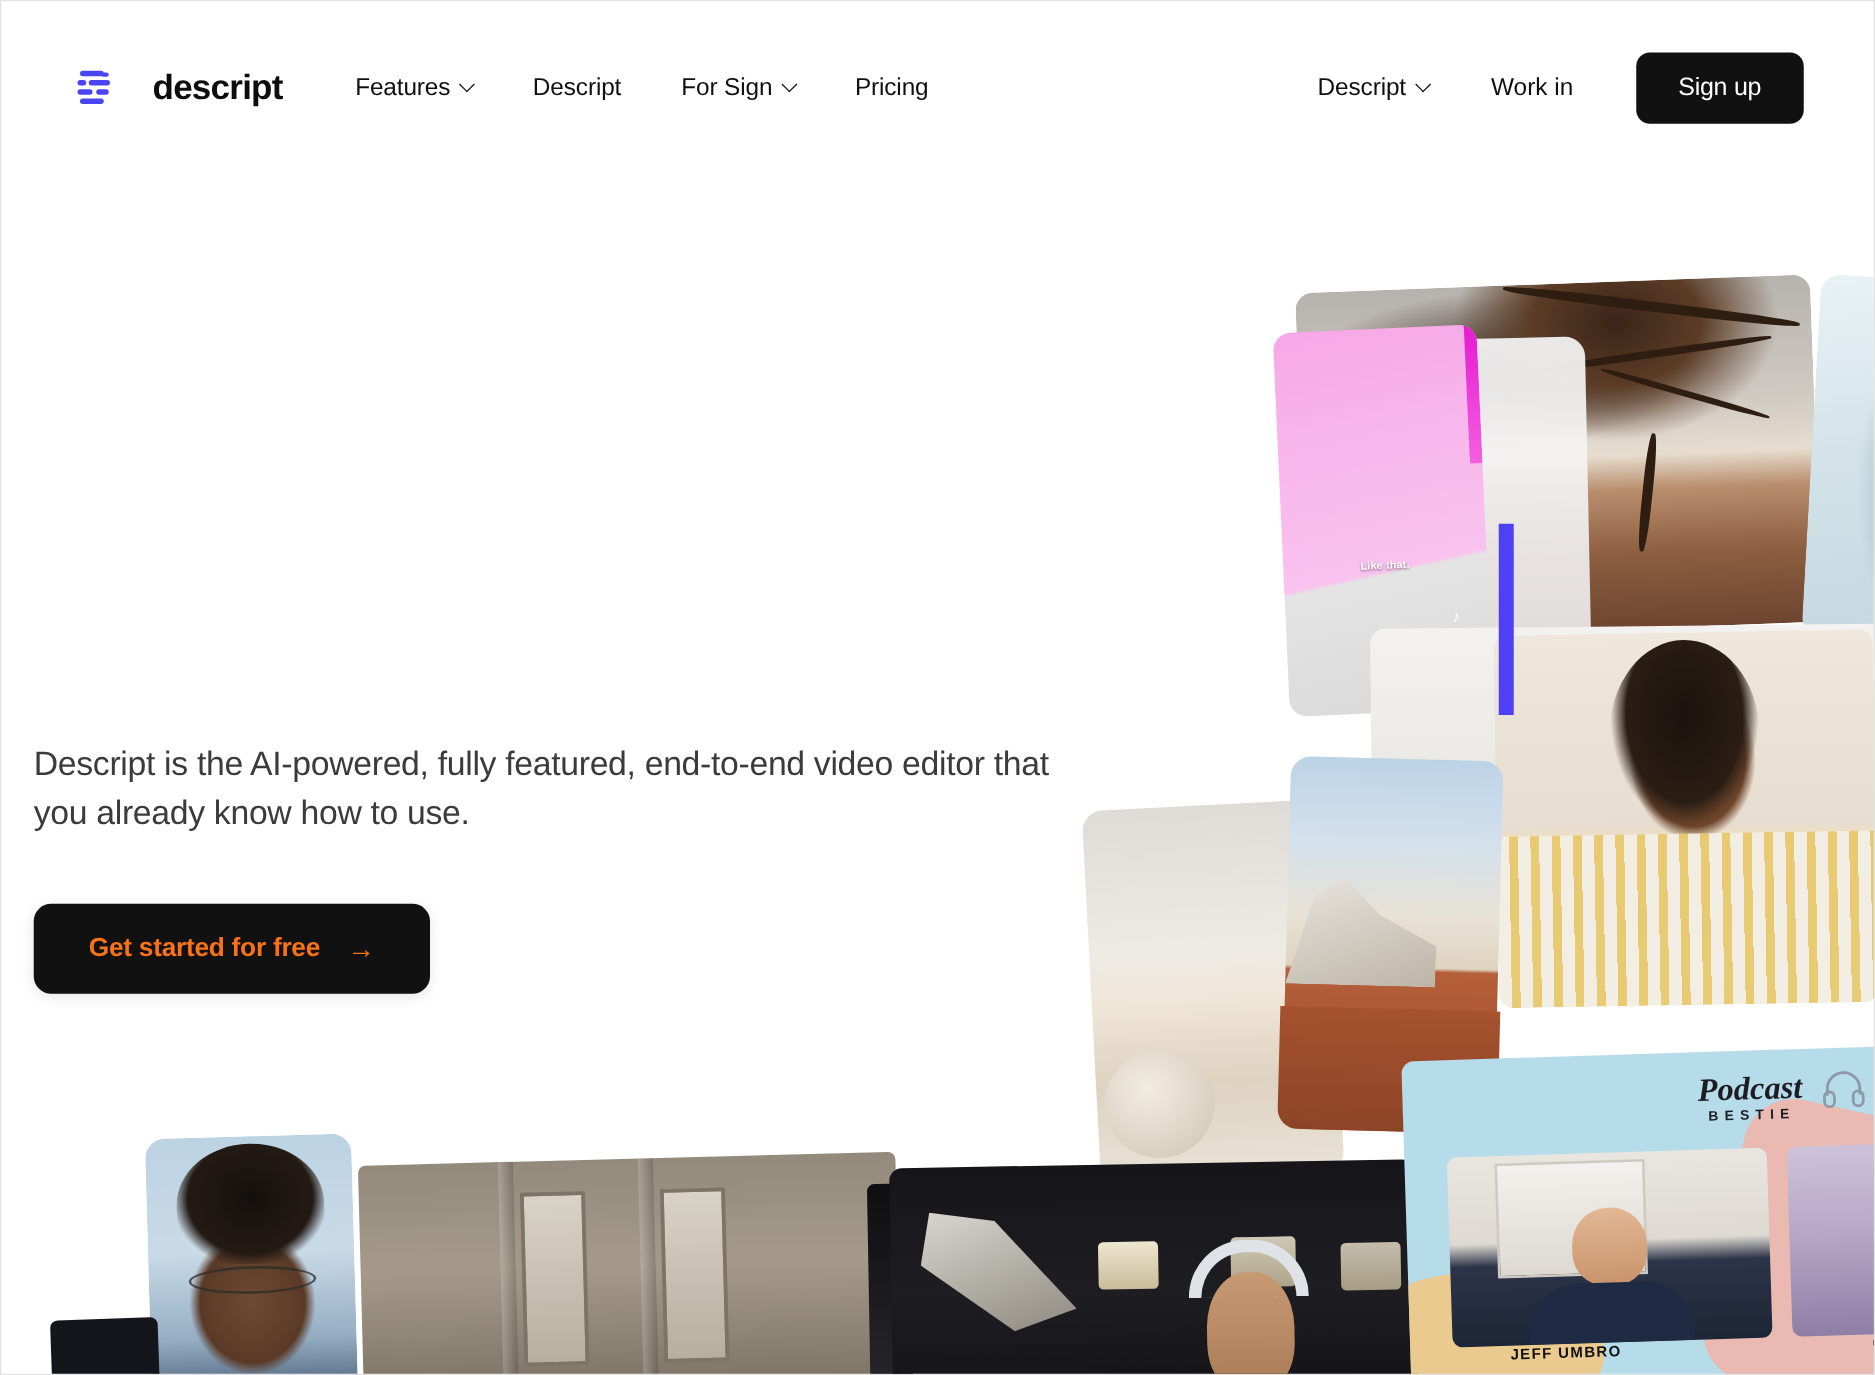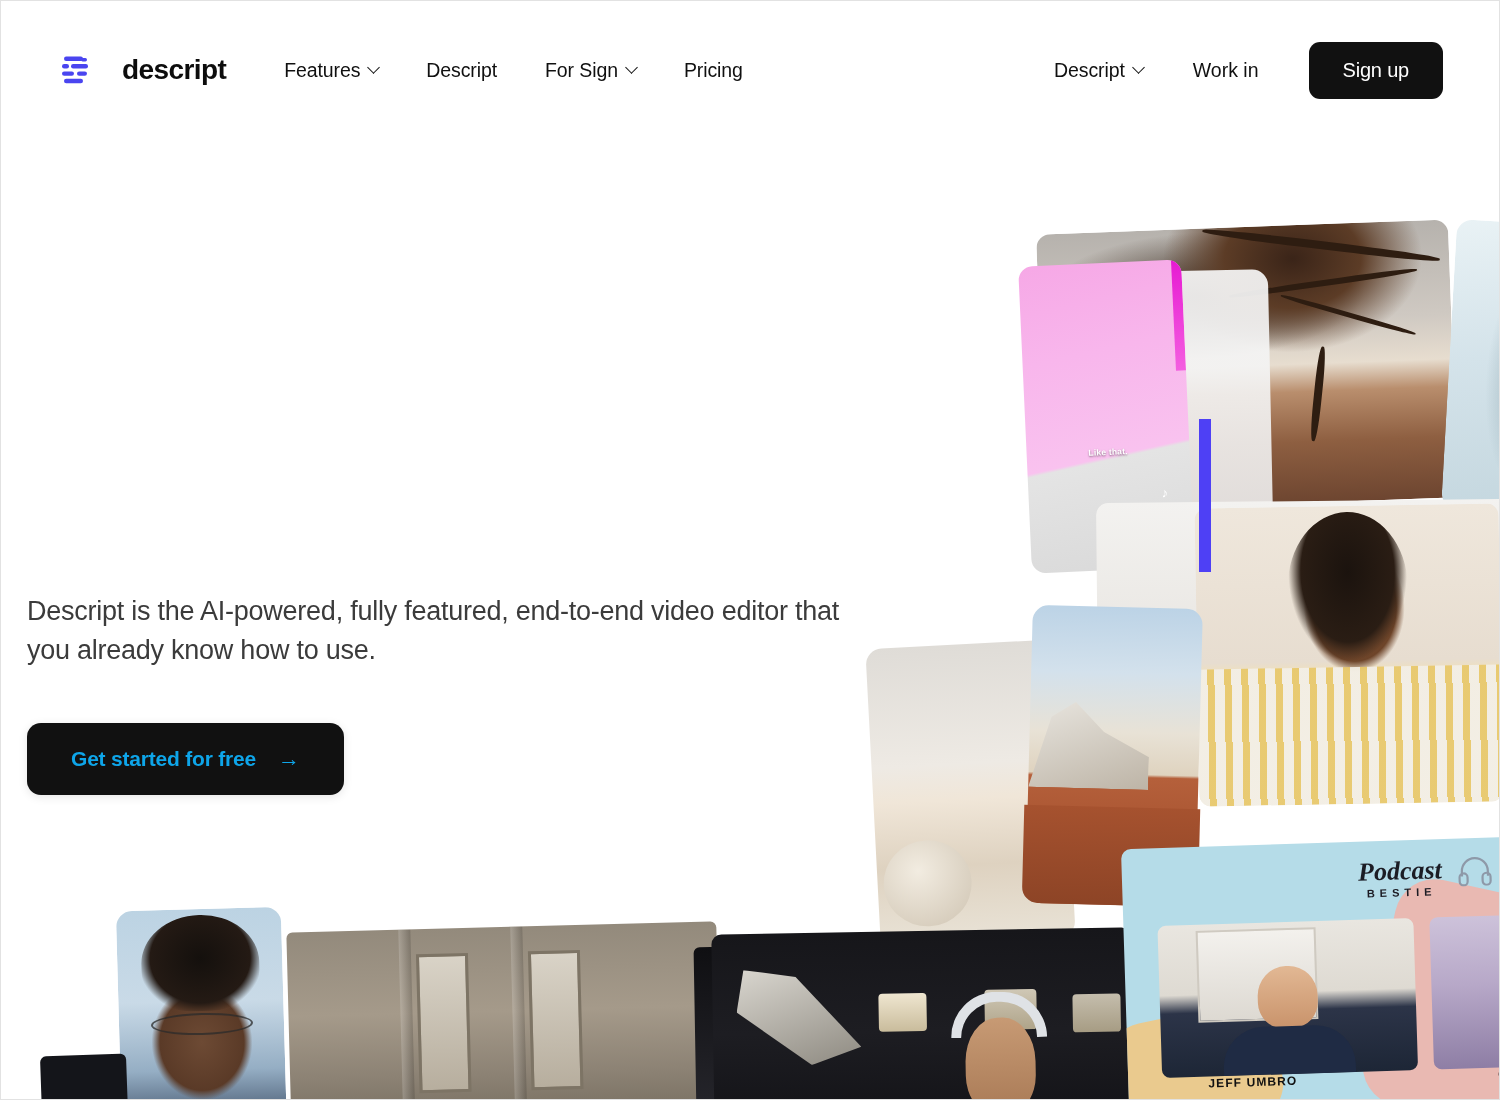--- a/index.html
+++ b/index.html
@@ -158,21 +158,21 @@
     color: #3b3b3b;
     letter-spacing: -0.25px;
     z-index: 40;
   }
 
   .cta {
     position: absolute;
     left: 26px;
     top: 722px;
     background: #111111;
-    color: #0ea5e9;
+    color: #f97316;
     border: none;
     border-radius: 14px;
     font-family: "Liberation Sans", sans-serif;
     font-size: 21px;
     font-weight: 700;
     letter-spacing: -0.2px;
     padding: 24px 44px;
     cursor: pointer;
     display: flex;
     align-items: center;

